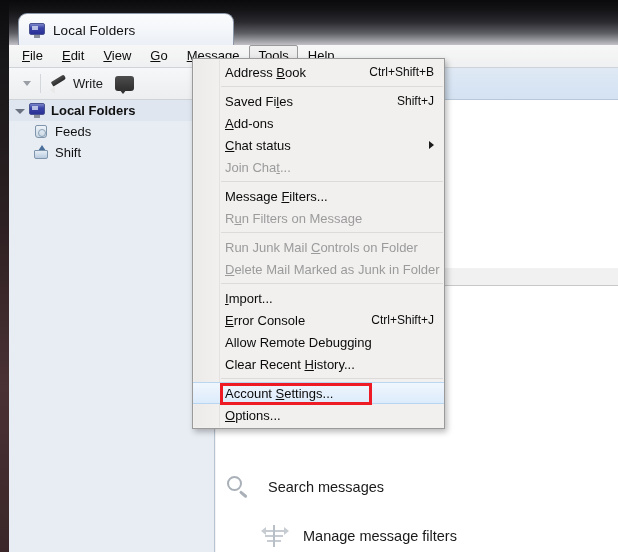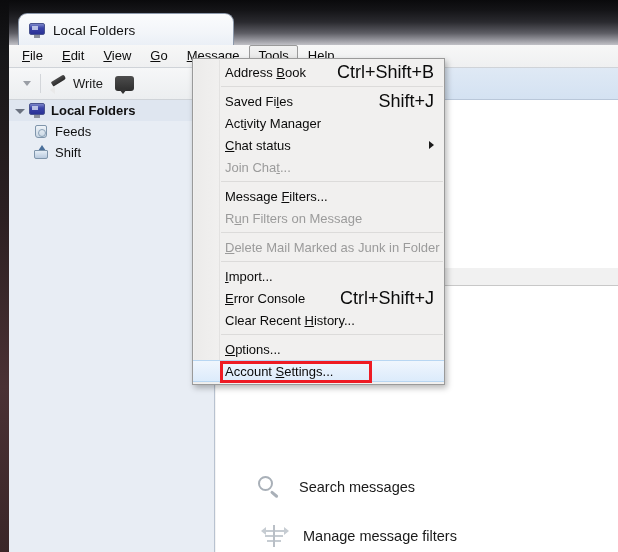--- a/index.html
+++ b/index.html
@@ -278,21 +278,21 @@
     background: linear-gradient(to right,#ecebea,#f1f0ef);
     border-right: 1px solid #e3e2e1;
   }
   .menu-item {
     position: relative; height: 22px; display: flex; align-items: center;
     padding-left: 32px; padding-right: 10px;
     font-size: 13px; color: #0b0b0b; white-space: nowrap;
   }
   .menu-item.disabled { color: #9b9b9b; }
   .menu-item .shortcut {
-    margin-left: auto; font-size: 18px; color: inherit; padding-left: 18px;
+    margin-left: auto; font-size: 12px; color: inherit; padding-left: 18px;
   }
   .menu-item .submark {
     margin-left: auto; width: 0; height: 0;
     border-top: 4px solid transparent; border-bottom: 4px solid transparent;
     border-left: 5px solid #1a1a1a;
   }
   .menu-item u { text-decoration: underline; }
   .menu-sep { height: 1px; background: #dcdbda; margin: 3px 1px 3px 28px; }
   .menu-item.highlight {
     background: linear-gradient(to bottom,#f0f6fd,#dcebfb);
@@ -386,21 +386,21 @@
       <span>lewsgroups</span>
       <span style="display:inline-flex;align-items:center;margin-left:28px;">
         <span class="ico-rss">
           <span class="dot"></span>
             <span class="a1"></span>
             <span class="a2"></span>
         </span>
         <span>Feeds</span>
       </span>
     </div>
-    <div class="action-row" style="top:375px;margin-left:31px;">
+    <div class="action-row" style="top:375px;">
       <span class="ico-search">
         <span class="lens"></span>
           <span class="handle"></span>
       </span>
       <span>Search messages</span>
     </div>
     <div class="action-row" style="top:424px;padding-left:36px;">
       <span class="ico-filter">
         <span class="w1"></span>
           <span class="w2"></span>
@@ -421,21 +421,21 @@
       <span class="shortcut">Ctrl+Shift+B</span>
     </div>
 
     <div class="menu-sep"></div>
 
     <div class="menu-item">
       <span>Saved Fi<u>l</u>es</span>
       <span class="shortcut">Shift+J</span>
     </div>
     <div class="menu-item">
-      <span>Act<u>i</u>vity Manager</span>
+      <span><u>A</u>dd-ons</span>
     </div>
     <div class="menu-item">
       <span><u>C</u>hat status</span>
       <span class="submark"></span>
     </div>
     <div class="menu-item disabled">
       <span>Join Cha<u>t</u>...</span>
     </div>
 
     <div class="menu-sep"></div>
@@ -443,40 +443,46 @@
     <div class="menu-item">
       <span>Message <u>F</u>ilters...</span>
     </div>
     <div class="menu-item disabled">
       <span>R<u>u</u>n Filters on Message</span>
     </div>
 
     <div class="menu-sep"></div>
 
     <div class="menu-item disabled">
+      <span>Run Junk Mail <u>C</u>ontrols on Folder</span>
+    </div>
+    <div class="menu-item disabled">
       <span><u>D</u>elete Mail Marked as Junk in Folder</span>
     </div>
 
     <div class="menu-sep"></div>
 
     <div class="menu-item">
       <span><u>I</u>mport...</span>
     </div>
     <div class="menu-item">
       <span><u>E</u>rror Console</span>
       <span class="shortcut">Ctrl+Shift+J</span>
     </div>
     <div class="menu-item">
+      <span>Allow Remote Debu<u>g</u>ging</span>
+    </div>
+    <div class="menu-item">
       <span>Clear Recent <u>H</u>istory...</span>
     </div>
 
     <div class="menu-sep"></div>
 
-    <div class="menu-item">
-      <span><u>O</u>ptions...</span>
-    </div>
     <div class="menu-item highlight">
       <span>Account <u>S</u>ettings...</span>
       <span class="redbox"></span>
     </div>
+    <div class="menu-item">
+      <span><u>O</u>ptions...</span>
+    </div>
   </div>
 
 </div>
 
 </body></html>

